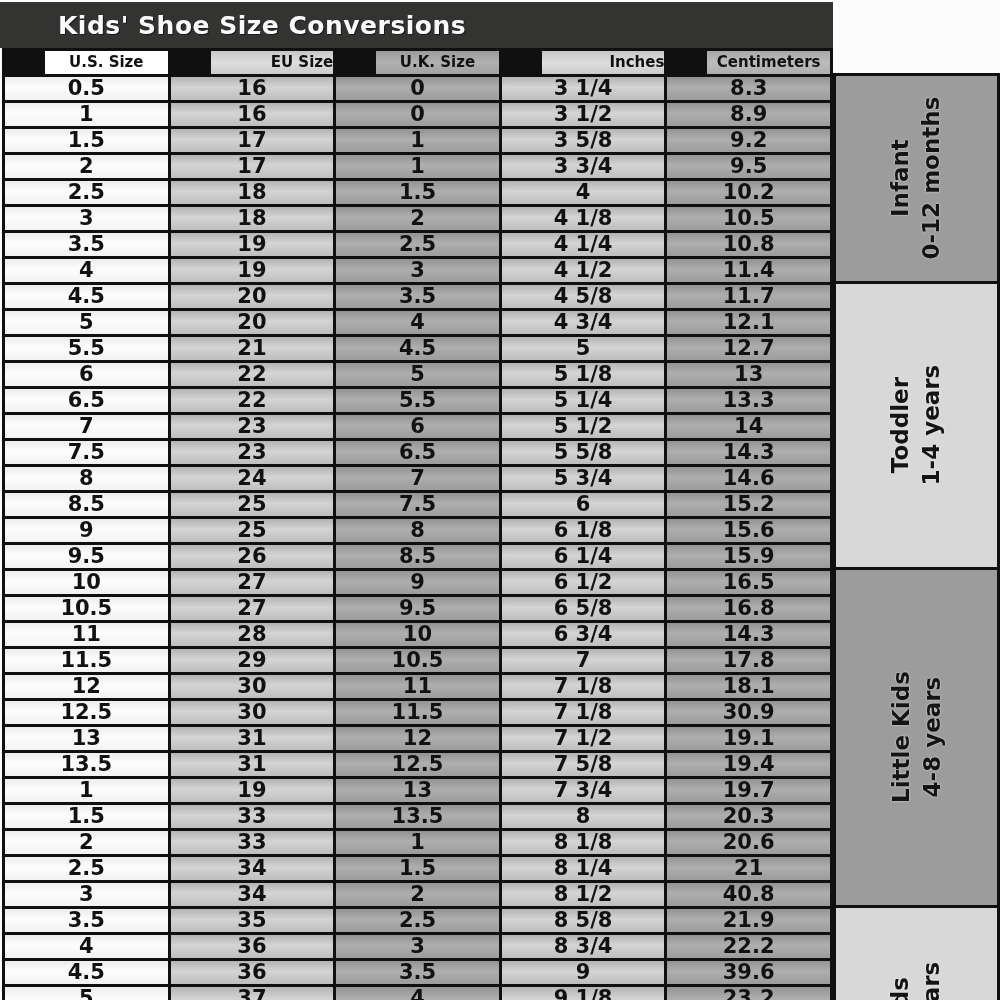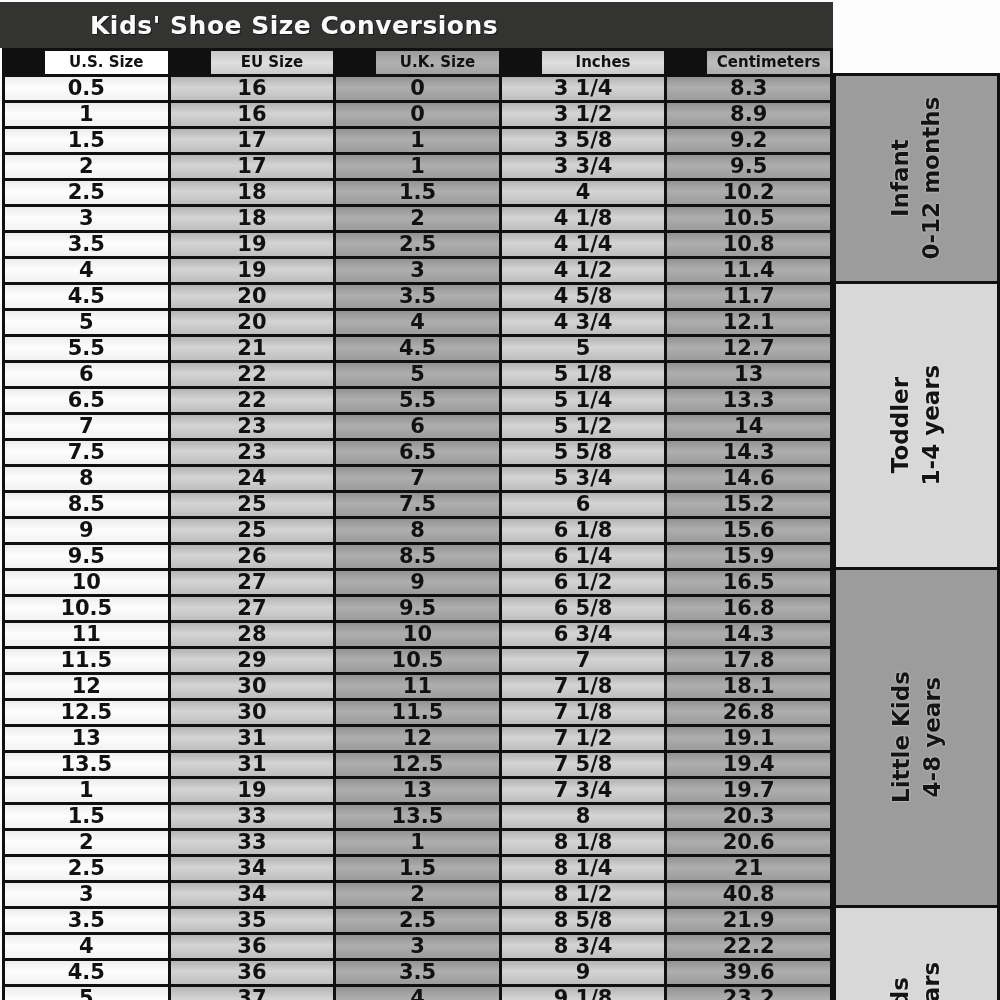--- a/index.html
+++ b/index.html
@@ -9,21 +9,21 @@
     font-family:"DejaVu Sans","Liberation Sans",sans-serif;
     font-weight:bold;color:#111;
   }
   
   .title-bar{
     position:absolute;left:0;top:2px;width:833px;height:46px;
     background:#333332;box-sizing:border-box;
     display:flex;align-items:center;
   }
   .title-bar span{
-    padding-left:90px;font-size:25px;letter-spacing:0.5px;color:#fafafa;
+    padding-left:58px;font-size:25px;letter-spacing:0.5px;color:#fafafa;
     text-shadow:1px 1px 0 #1a1a1a;white-space:nowrap;
   }
   
   .conv-table{
     position:absolute;left:2px;top:48px;width:831px;
     border:3px solid #101010;box-sizing:border-box;background:#101010;
   }
   .row{display:flex;height:26px;box-sizing:border-box;border-bottom:3px solid #101010;}
   .row:last-child{border-bottom:none;}
   .cell{
@@ -32,21 +32,21 @@
     white-space:nowrap;
   }
   .cell:first-child{border-left:none;}
   
   .c0{background:linear-gradient(180deg,#ececec,#fdfdfd 45%,#f2f2f2);}
   .c1,.c3{background:linear-gradient(180deg,#b4b4b4,#d4d4d4 45%,#bebebe);}
   .c2,.c4{background:linear-gradient(180deg,#939393,#aeaeae 45%,#9c9c9c);}
   
   .hrow .cell{font-size:15px;margin-left:40px;}
   .h0{background:#ffffff;}
-  .h1,.h3{background:linear-gradient(180deg,#c6c6c6,#dedede 50%,#cccccc);}
+  .h1,.h3{background:linear-gradient(180deg,#c6c6c6,#dedede 50%,#cccccc);text-align:right;}
   .h2{background:linear-gradient(180deg,#9b9b9b,#b0b0b0 50%,#a2a2a2);}
   .h4{background:linear-gradient(180deg,#a8a8a8,#bcbcbc 50%,#aeaeae);}
   
   .age-group{
     position:absolute;left:833px;width:167px;box-sizing:border-box;
     border:3px solid #101010;
     display:flex;align-items:center;justify-content:center;
   }
   .tone-dark{background:#9c9c9c;}
   .tone-light{background:#d8d8d8;}
@@ -244,21 +244,21 @@
           <div class="cell c1">30</div>
           <div class="cell c2">11</div>
           <div class="cell c3">7 1/8</div>
           <div class="cell c4">18.1</div>
         </div>
         <div class="row">
           <div class="cell c0">12.5</div>
           <div class="cell c1">30</div>
           <div class="cell c2">11.5</div>
           <div class="cell c3">7 1/8</div>
-          <div class="cell c4">26.8</div>
+          <div class="cell c4">30.9</div>
         </div>
         <div class="row">
           <div class="cell c0">13</div>
           <div class="cell c1">31</div>
           <div class="cell c2">12</div>
           <div class="cell c3">7 1/2</div>
           <div class="cell c4">19.1</div>
         </div>
         <div class="row">
           <div class="cell c0">13.5</div>

